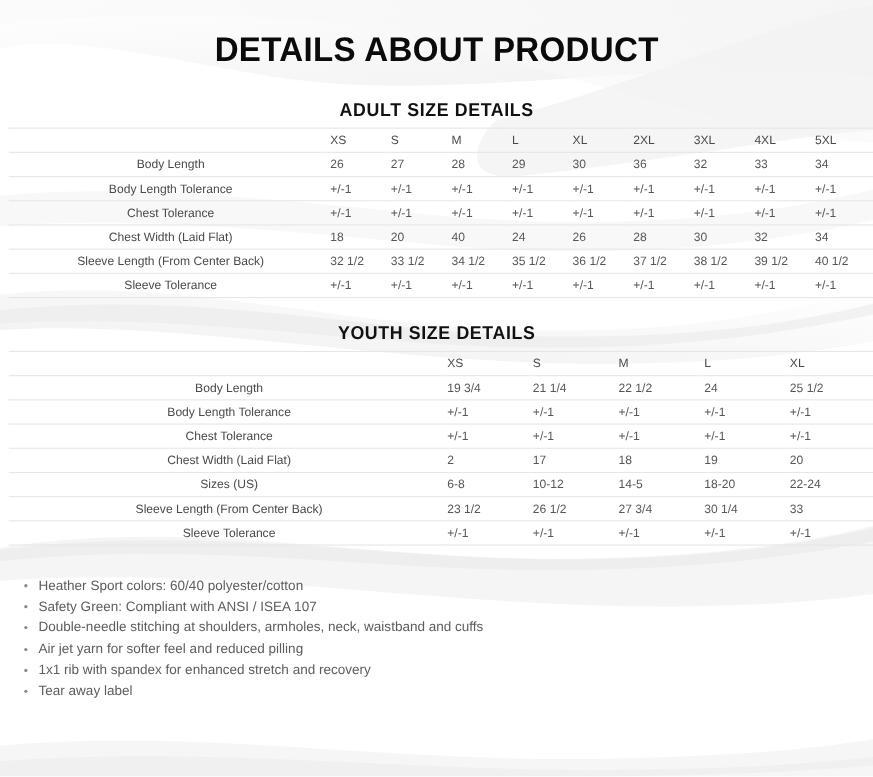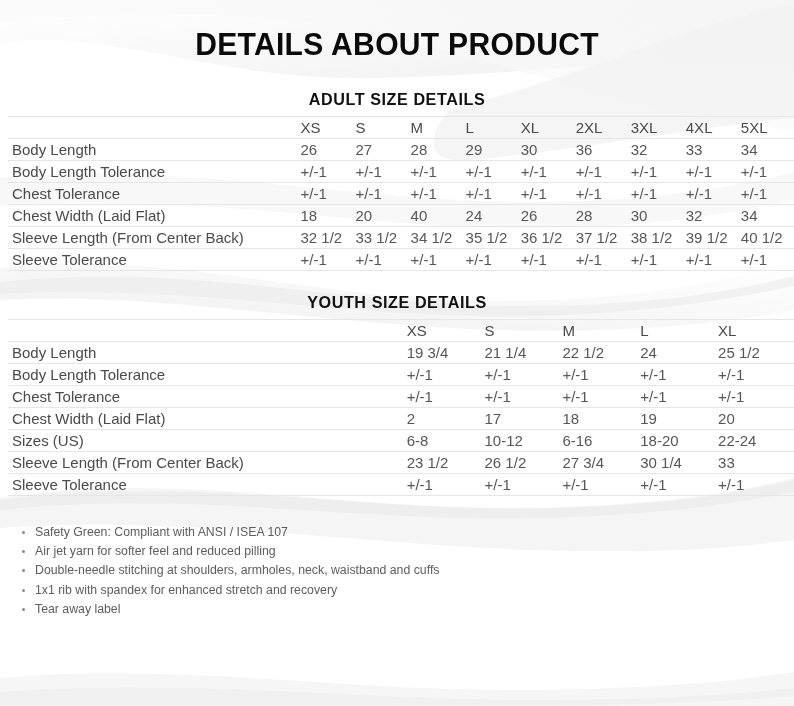--- a/index.html
+++ b/index.html
@@ -57,21 +57,21 @@
   }
 
   #adult-heading { margin-top: 26px; }
   #youth-heading { margin-top: 22px; }
 
   
   .size-table {
     width: 786px;
     margin: 6px 0 0 8px;
     border-collapse: collapse;
-    font-size: 15px;
+    font-size: 11px;
     color: #575757;
   }
 
   .size-table td, .size-table th {
     height: 22px;
     padding: 0 0 0 2px;
     border-bottom: 1px solid #e6e6e6;
     text-align: left;
     font-weight: normal;
     white-space: nowrap;
@@ -79,20 +79,21 @@
   }
 
   .size-table tr:first-child td,
   .size-table tr:first-child th {
     border-top: 1px solid #e6e6e6;
   }
 
   .size-table .row-label {
     color: #4a4a4a;
     padding-left: 4px;
+    text-align: center;
   }
 
   .size-table .col-head {
     color: #4a4a4a;
   }
 
   
   #adult-table .row-label { width: 295px; }
   #adult-table .c { width: 56px; }
 
@@ -292,21 +293,21 @@
           <td class="c">2</td>
           <td class="c">17</td>
           <td class="c">18</td>
           <td class="c">19</td>
           <td class="c">20</td>
         </tr>
         <tr>
           <td class="row-label">Sizes (US)</td>
           <td class="c">6-8</td>
           <td class="c">10-12</td>
-          <td class="c">6-16</td>
+          <td class="c">14-5</td>
           <td class="c">18-20</td>
           <td class="c">22-24</td>
         </tr>
         <tr>
           <td class="row-label">Sleeve Length (From Center Back)</td>
           <td class="c">23 1/2</td>
           <td class="c">26 1/2</td>
           <td class="c">27 3/4</td>
           <td class="c">30 1/4</td>
           <td class="c">33</td>
@@ -316,20 +317,21 @@
           <td class="c">+/-1</td>
           <td class="c">+/-1</td>
           <td class="c">+/-1</td>
           <td class="c">+/-1</td>
           <td class="c">+/-1</td>
         </tr>
       </tbody>
   </table>
 
   <ul class="feature-list" id="feature-list">
+      <li>Heather Sport colors: 60/40 polyester/cotton</li>
       <li>Safety Green: Compliant with ANSI / ISEA 107</li>
+      <li>Double-needle stitching at shoulders, armholes, neck, waistband and cuffs</li>
       <li>Air jet yarn for softer feel and reduced pilling</li>
-      <li>Double-needle stitching at shoulders, armholes, neck, waistband and cuffs</li>
       <li>1x1 rib with spandex for enhanced stretch and recovery</li>
       <li>Tear away label</li>
     </ul>
 
 </div>
 
 </body></html>

